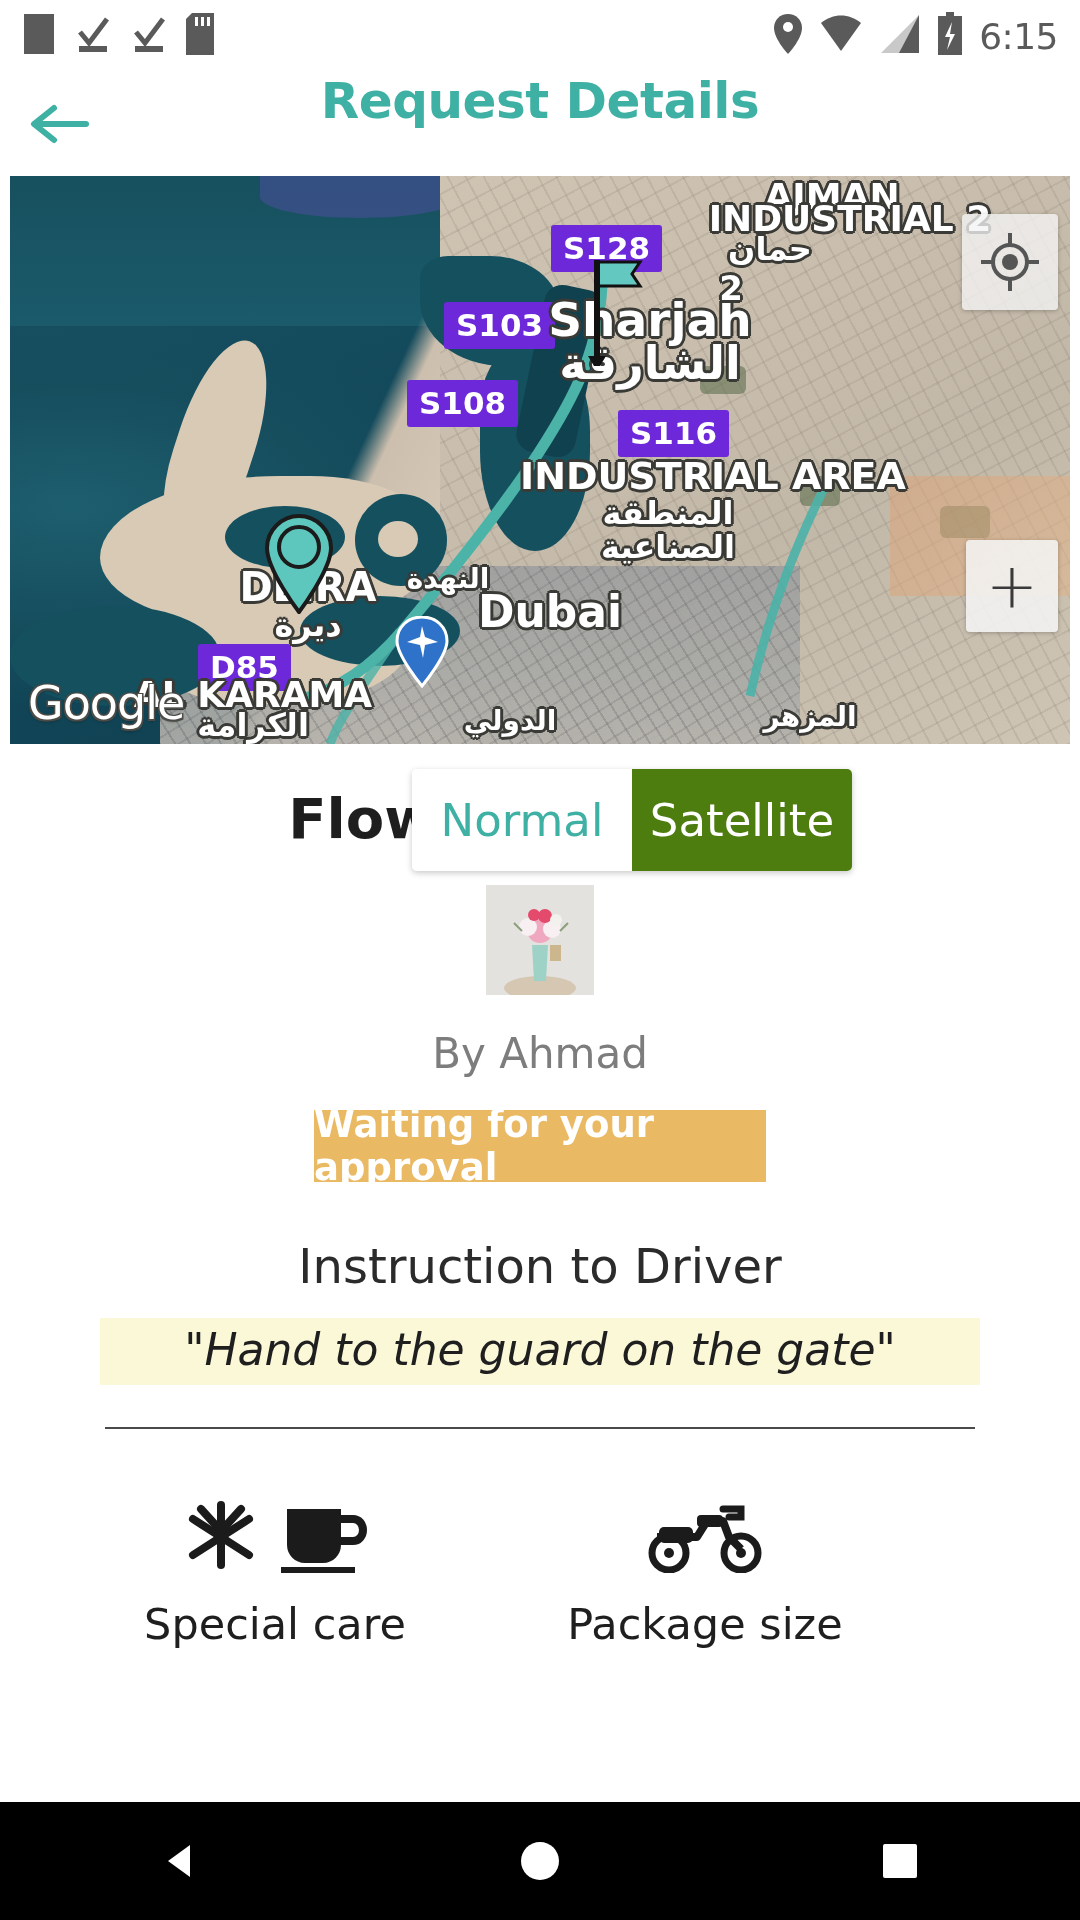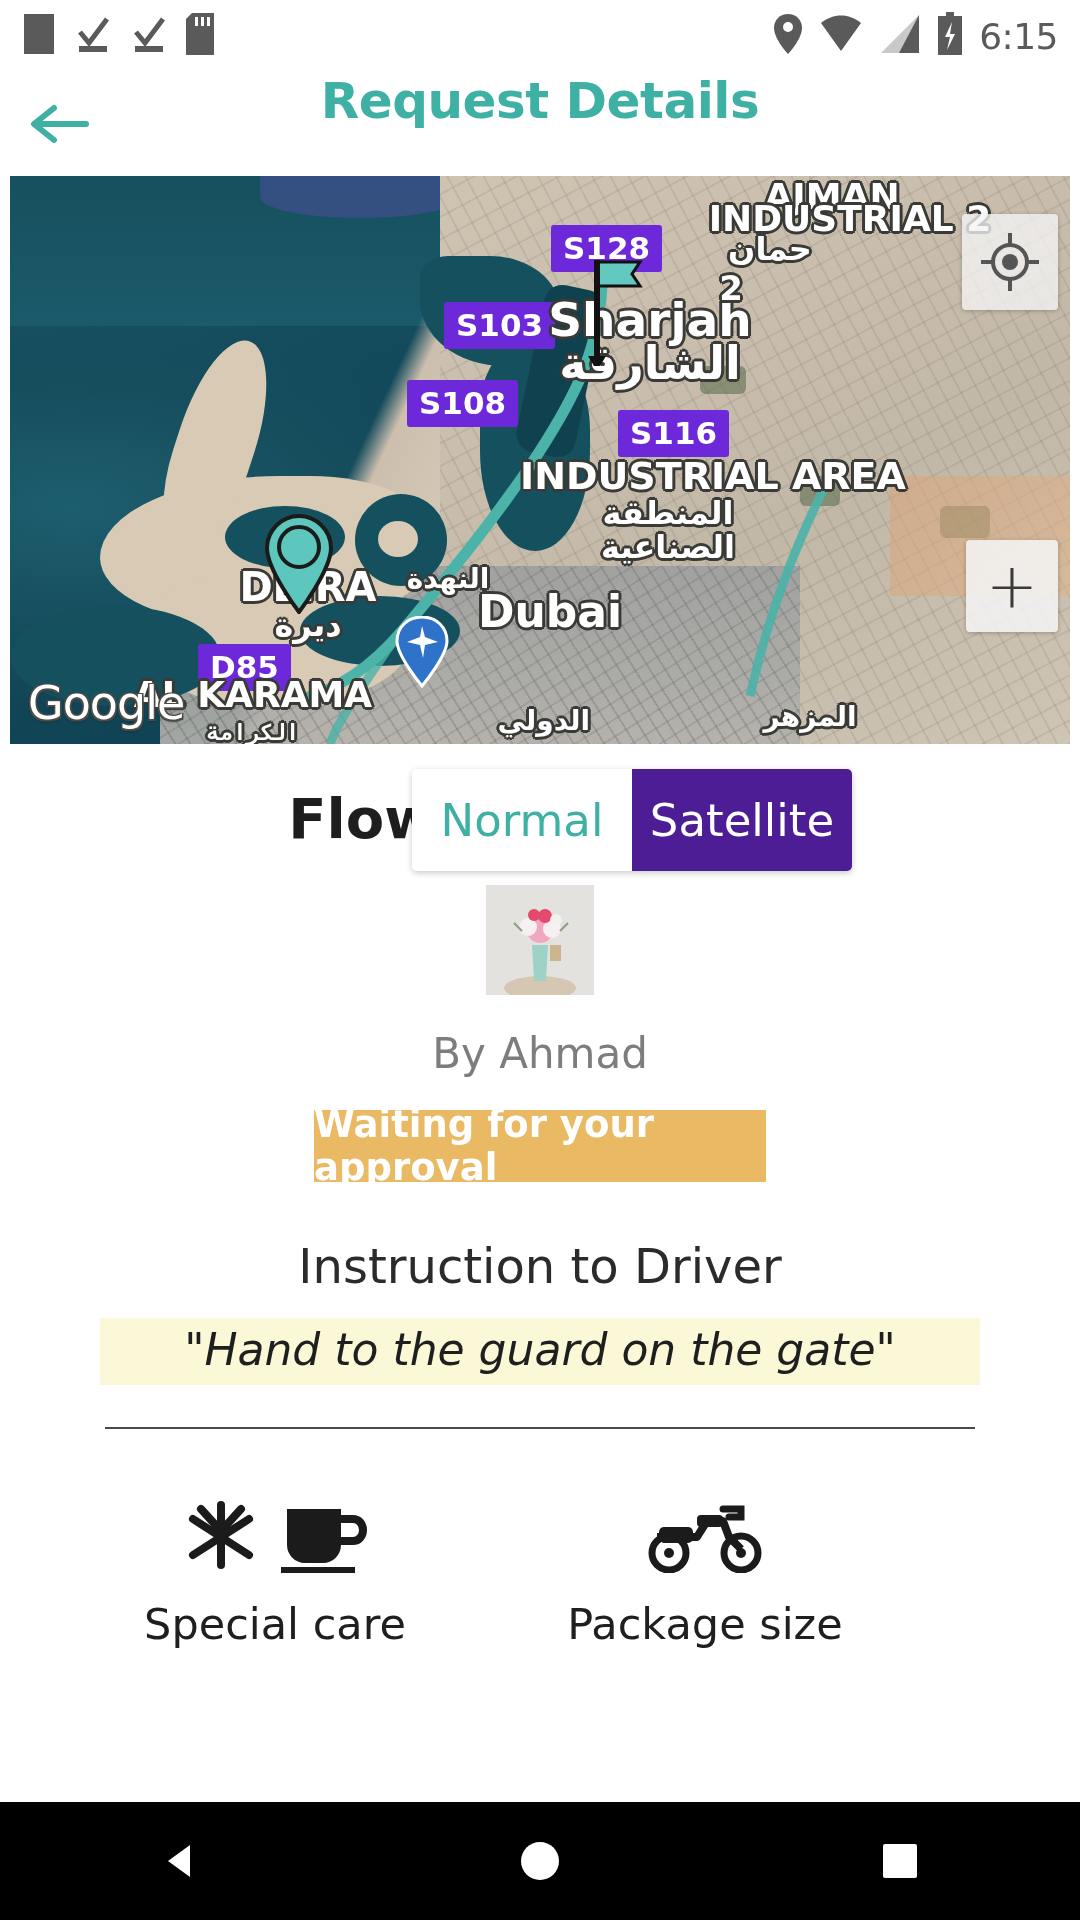--- a/index.html
+++ b/index.html
@@ -144,21 +144,21 @@
     position:absolute; left:412px; top:769px; width:440px; height:102px;
     display:flex; border-radius:5px; overflow:hidden;
     box-shadow:0 2px 6px rgba(0,0,0,.22);
     z-index:5;
   }
   .map-toggle > div{
     flex:1; display:flex; align-items:center; justify-content:center;
     font-size:45px; font-family:"DejaVu Sans", sans-serif; cursor:pointer;
   }
   .tg-normal{ background:#ffffff; color:#3fb0a4; }
-  .tg-sat{ background:#4c1d95; color:#ffffff; }
+  .tg-sat{ background:#4d7c0f; color:#ffffff; }
 
   
   .content{ position:absolute; left:0; top:744px; width:1080px; }
 
   .item-title{
     text-align:center; margin-top:42px;
     font-size:56px; font-weight:bold; color:#1e1e1e;
     font-family:"DejaVu Sans", sans-serif;
   }
   .thumb-wrap{ display:flex; justify-content:center; margin-top:34px; }
@@ -330,27 +330,27 @@
       <div class="mlabel" style="left:568px;top:352px;width:180px;font-size:32px;">الصناعية</div>
 
       <div class="mlabel" style="left:358px;top:386px;width:160px;font-size:28px;">النهدة</div>
 
       <div class="mlabel" style="left:218px;top:388px;width:160px;font-size:40px;">DEIRA</div>
       <div class="mlabel" style="left:228px;top:430px;width:140px;font-size:32px;">ديرة</div>
 
       <div class="mlabel" style="left:450px;top:410px;width:180px;font-size:44px;">Dubai</div>
 
       <div class="mlabel" style="left:118px;top:498px;width:250px;font-size:36px;">AL KARAMA</div>
-      <div class="mlabel" style="left:158px;top:544px;width:170px;font-size:22px;font-family:Liberation Mono, monospace;">الكرامة</div>
+      <div class="mlabel" style="left:158px;top:530px;width:170px;font-size:32px;">الكرامة</div>
 
       <div class="mlabel" style="left:700px;top:54px;width:120px;font-size:32px;">حمان</div>
       <div class="mlabel" style="left:686px;top:92px;width:70px;font-size:34px;">2</div>
 
       <div class="mlabel" style="left:730px;top:524px;width:140px;font-size:28px;">المزهر</div>
-      <div class="mlabel" style="left:420px;top:528px;width:160px;font-size:28px;text-align:right;">الدولي</div>
+      <div class="mlabel" style="left:420px;top:528px;width:160px;font-size:28px;">الدولي</div>
 
       <div class="pin-dest">
         <svg width="72" height="100" viewBox="0 0 72 100">
           <path d="M36 98 C36 98 68 56 68 34 C68 16 53 2 36 2 C19 2 4 16 4 34 C4 56 36 98 36 98 Z" fill="#5ec7bd" stroke="#1b1b1b" stroke-width="4"></path>
           <circle cx="36" cy="33" r="20" fill="#5ec7bd" stroke="#1b1b1b" stroke-width="4"></circle>
         </svg>
       </div>
 
       <div class="flag-marker">
         <svg width="62" height="112" viewBox="0 0 62 112">

